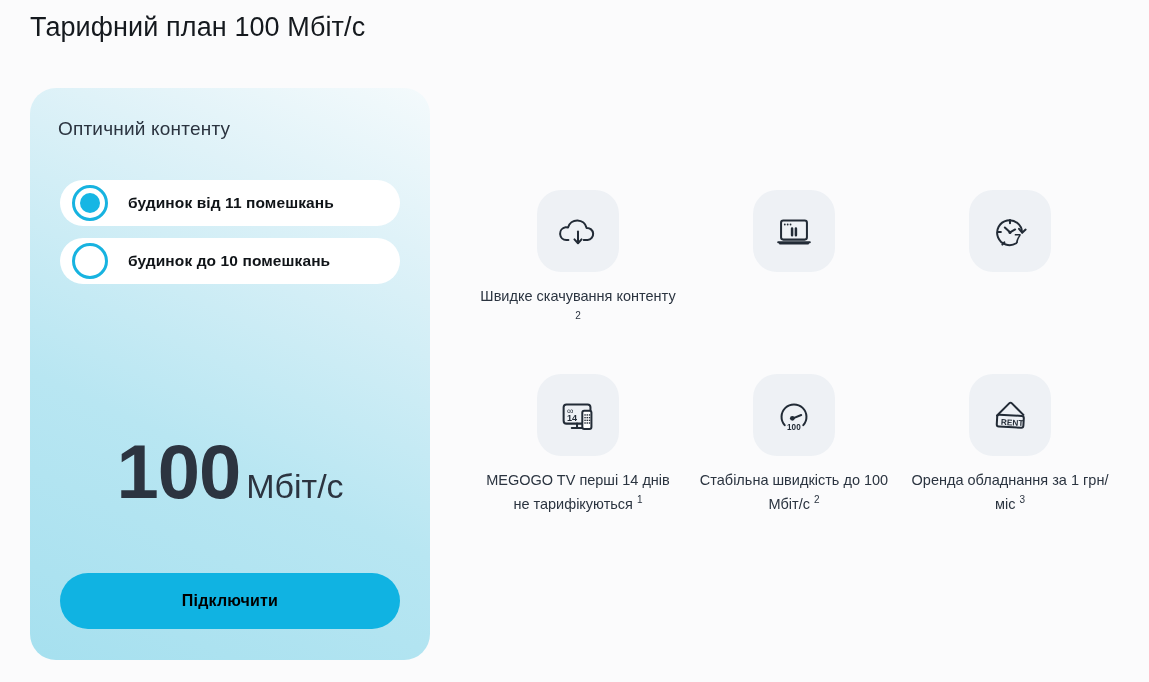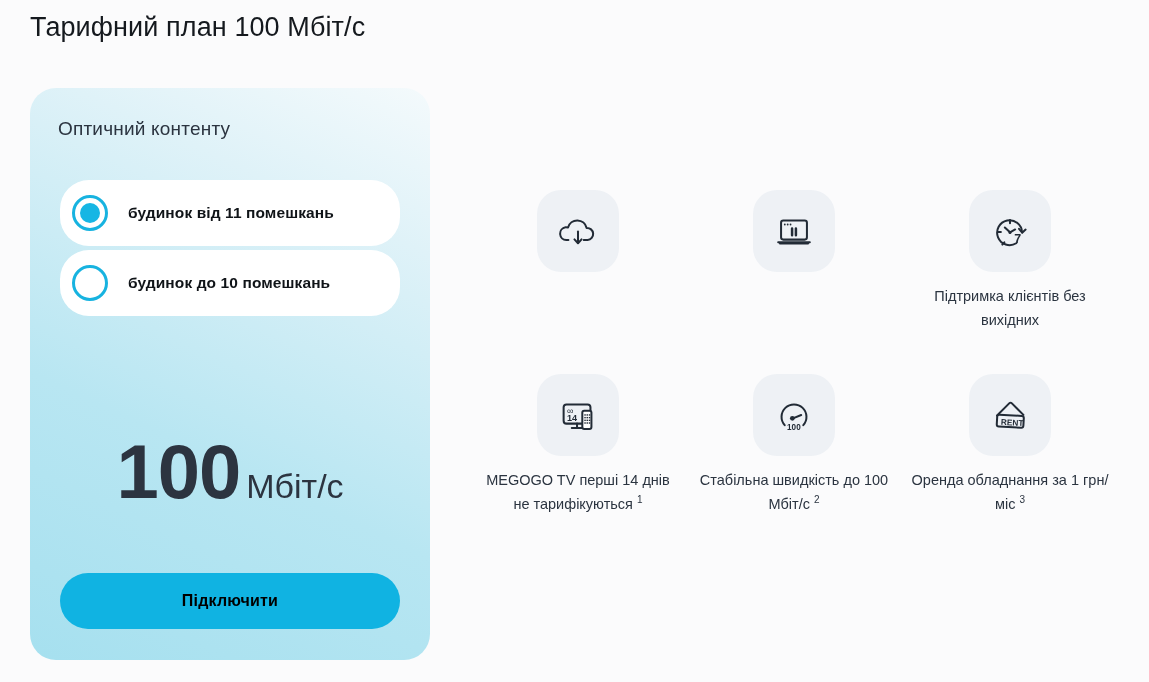--- a/index.html
+++ b/index.html
@@ -49,28 +49,28 @@
     letter-spacing: 0.2px;
   }
 
   .options {
     position: absolute;
     left: 30px;
     top: 92px;
     width: 340px;
   }
   .option-row {
-    height: 66px;
+    height: 46px;
     background: #ffffff;
     border-radius: 29px;
     display: flex;
     align-items: center;
     box-sizing: border-box;
     padding-left: 12px;
-    margin-bottom: 4px;
+    margin-bottom: 12px;
   }
   .radio {
     width: 36px;
     height: 36px;
     border-radius: 50%;
     border: 3px solid #17b3e0;
     background: #ffffff;
     box-sizing: border-box;
     flex: 0 0 auto;
     display: flex;
@@ -234,20 +234,21 @@
   <div class="feature-row">
 
     <div class="feature">
       <div class="feature-icon">
         <svg width="46" height="46" viewBox="0 0 48 48" fill="none" stroke="#222b36" stroke-width="2.1" stroke-linecap="round" stroke-linejoin="round">
           <path d="M14 33.5h-2.2A6.8 6.8 0 0 1 11 20a8 8 0 0 1 2.6.3A10 10 0 0 1 33 20.8a6.3 6.3 0 0 1 1 12.6h-4"></path>
           <path d="M24 24.5v12"></path>
           <path d="M20.3 32.8 24 36.8l3.7-4"></path>
         </svg>
       </div>
+      <div class="feature-label"><span>Швидке скачування контенту</span> <sup>2</sup></div>
     </div>
 
     <div class="feature">
       <div class="feature-icon">
         <svg width="46" height="46" viewBox="0 0 48 48" fill="none" stroke="#222b36" stroke-width="2.1" stroke-linecap="round" stroke-linejoin="round">
           <rect x="10.5" y="13" width="27" height="20" rx="2.4"></rect>
           <path d="M7.5 35.8h33l-1.4 2.4H8.9z" fill="#222b36" stroke="none"></path>
           <path d="M7.5 35.8h33"></path>
           <circle cx="14.4" cy="17.2" r="0.95" fill="#222b36" stroke="none"></circle>
           <circle cx="17.4" cy="17.2" r="0.95" fill="#222b36" stroke="none"></circle>
@@ -262,21 +263,20 @@
         <svg width="46" height="46" viewBox="0 0 48 48" fill="none" stroke="#222b36" stroke-width="2.1" stroke-linecap="round" stroke-linejoin="round">
           <path d="M36.6 25.5a13 13 0 1 0-6.1 11.3"></path>
           <path d="M33.4 21.8l3.3 3.9 3.6-3.2"></path>
           <path d="M24 12.6v3.2M11.6 25h2.9M16 38.2l2.1-2.4"></path>
           <path d="M18.6 20.3 24 25.4"></path>
           <path d="M29.4 22.4 24 25.4"></path>
           <circle cx="24" cy="25.6" r="1.6" fill="#222b36" stroke="none"></circle>
           <text x="28.5" y="36.6" font-family="Liberation Sans, sans-serif" font-size="13" font-weight="bold" fill="#222b36" stroke="none">7</text>
         </svg>
       </div>
-      <div class="feature-label"><span>Підтримка клієнтів без вихідних</span><sup></sup></div>
     </div>
 
   </div>
 
   <div class="row-gap"></div>
 
   <div class="feature-row">
 
     <div class="feature">
       <div class="feature-icon">

